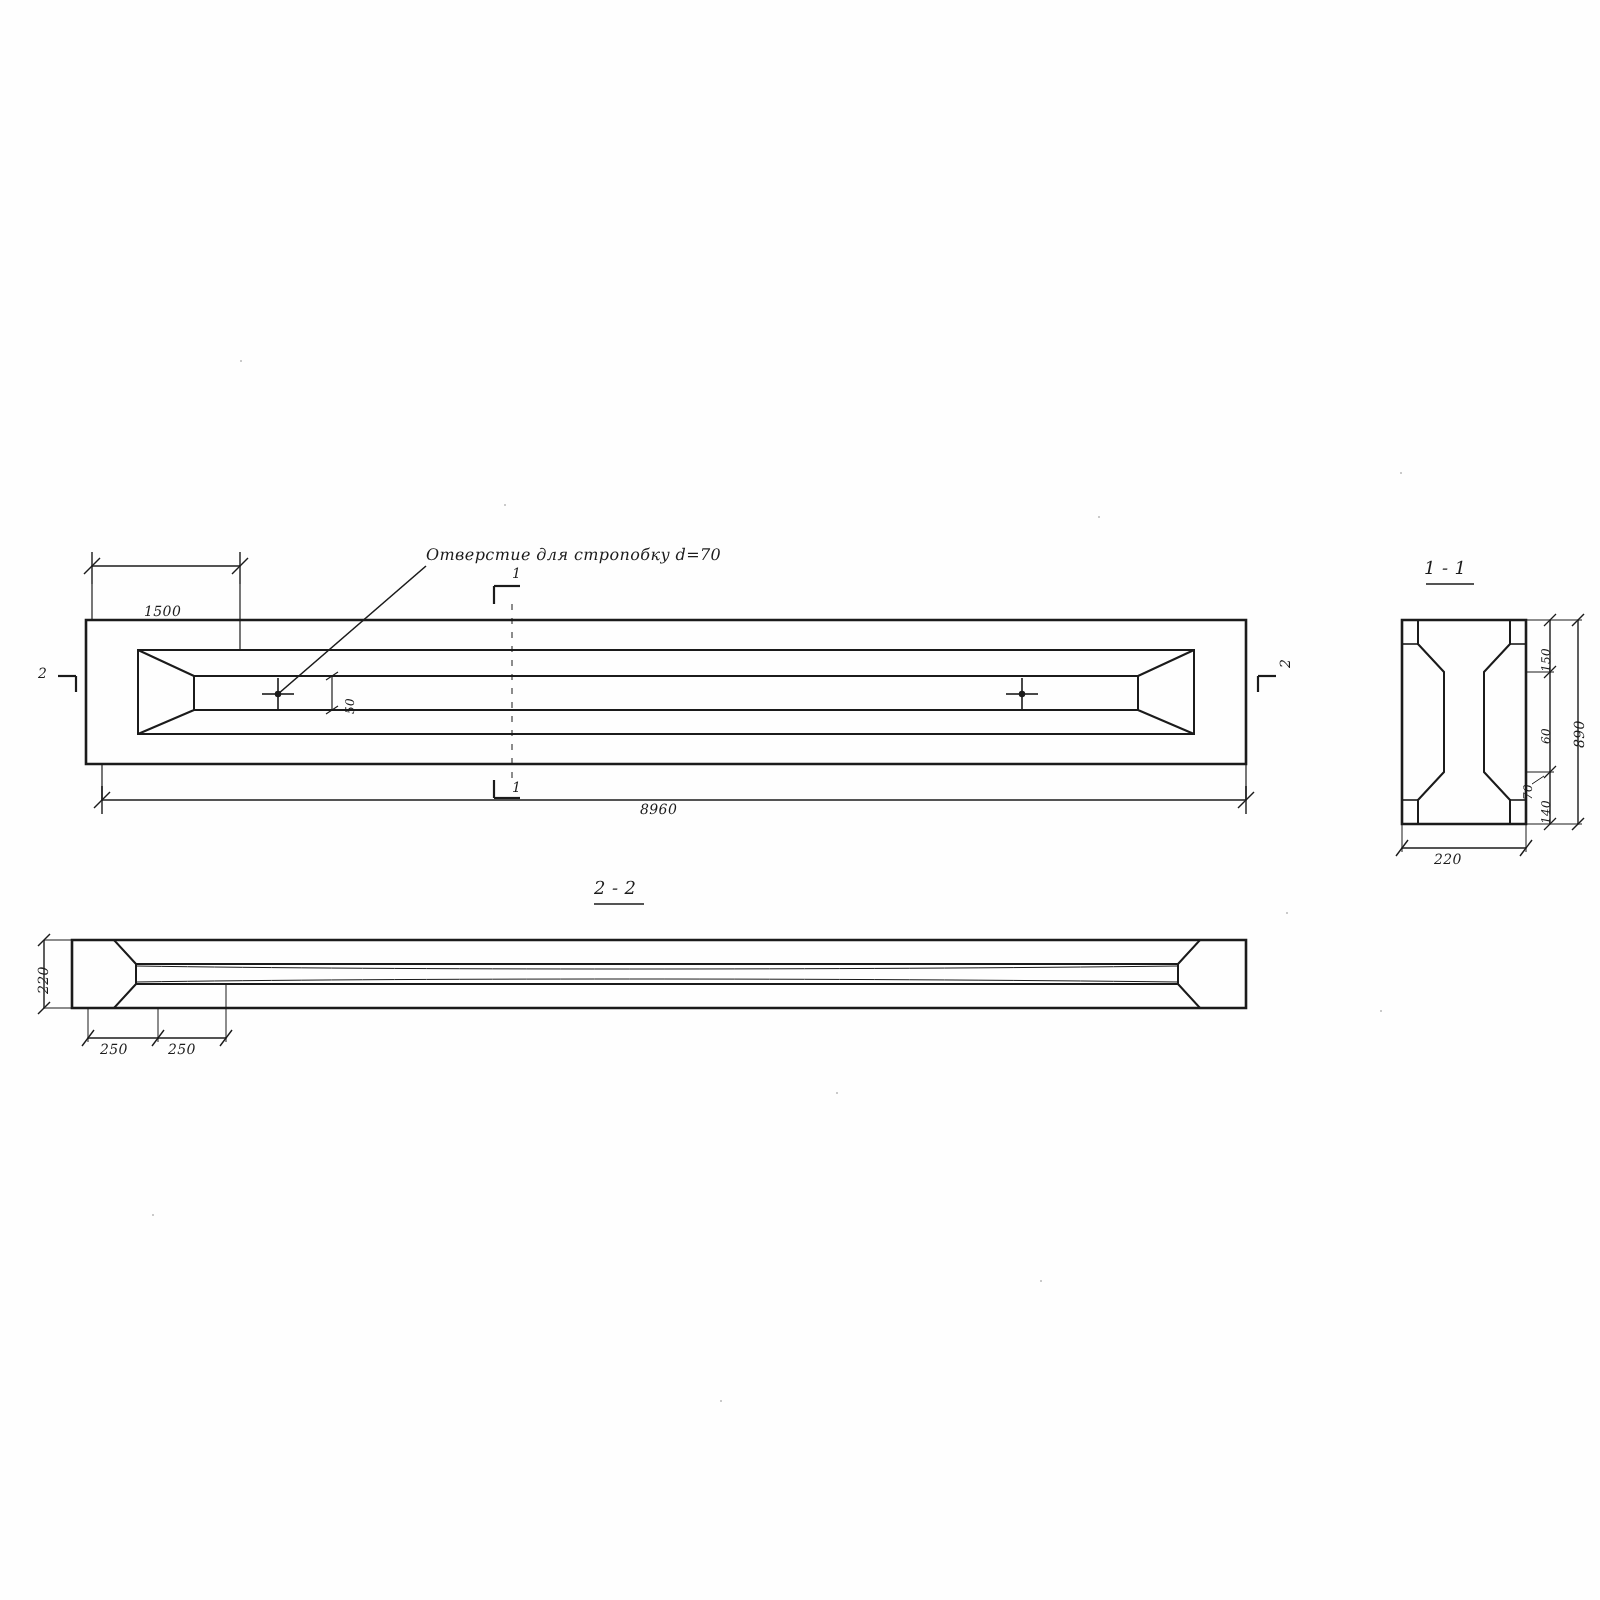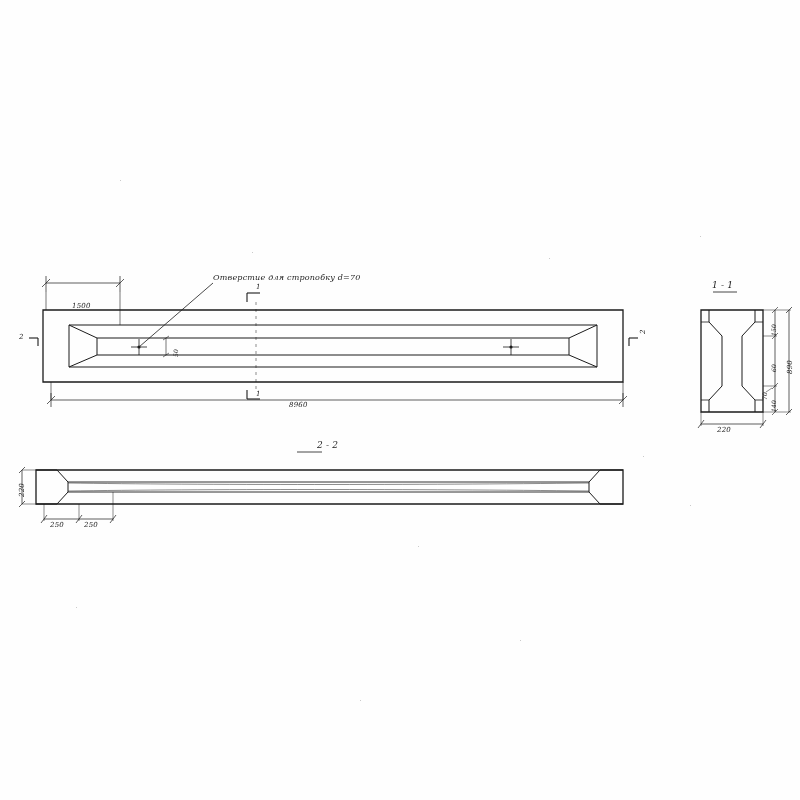--- a/index.html
+++ b/index.html
@@ -227,21 +227,21 @@
         <path d="M 113 492 L 113 521" stroke-width="0.5"></path>
       </g>
 
     </g>
   </svg>
 
   <div class="lbl" style="left:213px; top:273px;">Отверстие для стропобку d=70</div>
 
   <div class="lbl sm" style="left:72px; top:270px;margin-top:32px;">1500</div>
 
-  <div class="lbl sm" style="left:289px; top:401px;">8960</div>
+  <div class="lbl sm" style="left:320px; top:401px;">8960</div>
 
   <div class="lbl tiny rot90" style="left:172px; top:357px;">50</div>
 
   <div class="lbl sm" style="left:19px; top:333px;">2</div>
 
   <div class="lbl sm rot90" style="left:639px; top:334px;">2</div>
 
   <div class="lbl sm" style="left:256px; top:283px;">1</div>
   <div class="lbl sm" style="left:256px; top:390px;">1</div>
 
@@ -252,21 +252,21 @@
   <div class="lbl tiny rot90" style="left:770px; top:372px;">60</div>
 
   <div class="lbl tiny rot90" style="left:770px; top:412px;">140</div>
 
   <div class="lbl tiny rot90" style="left:761px; top:400px;">70</div>
 
   <div class="lbl sm rot90" style="left:786px; top:374px;">890</div>
 
   <div class="lbl sm" style="left:717px; top:426px;">220</div>
 
-  <div class="lbl sec" style="left:297px; top:440px;margin-left:20px;">2 - 2</div>
+  <div class="lbl sec" style="left:297px; top:440px;">2 - 2</div>
 
   <div class="lbl sm rot90" style="left:18px; top:497px;">220</div>
 
   <div class="lbl sm" style="left:50px; top:521px;">250</div>
 
   <div class="lbl sm" style="left:84px; top:521px;">250</div>
 
   <div class="speckle" style="left:120px; top:180px;"></div>
   <div class="speckle" style="left:418px; top:546px;"></div>
   <div class="speckle" style="left:643px; top:456px;"></div>

